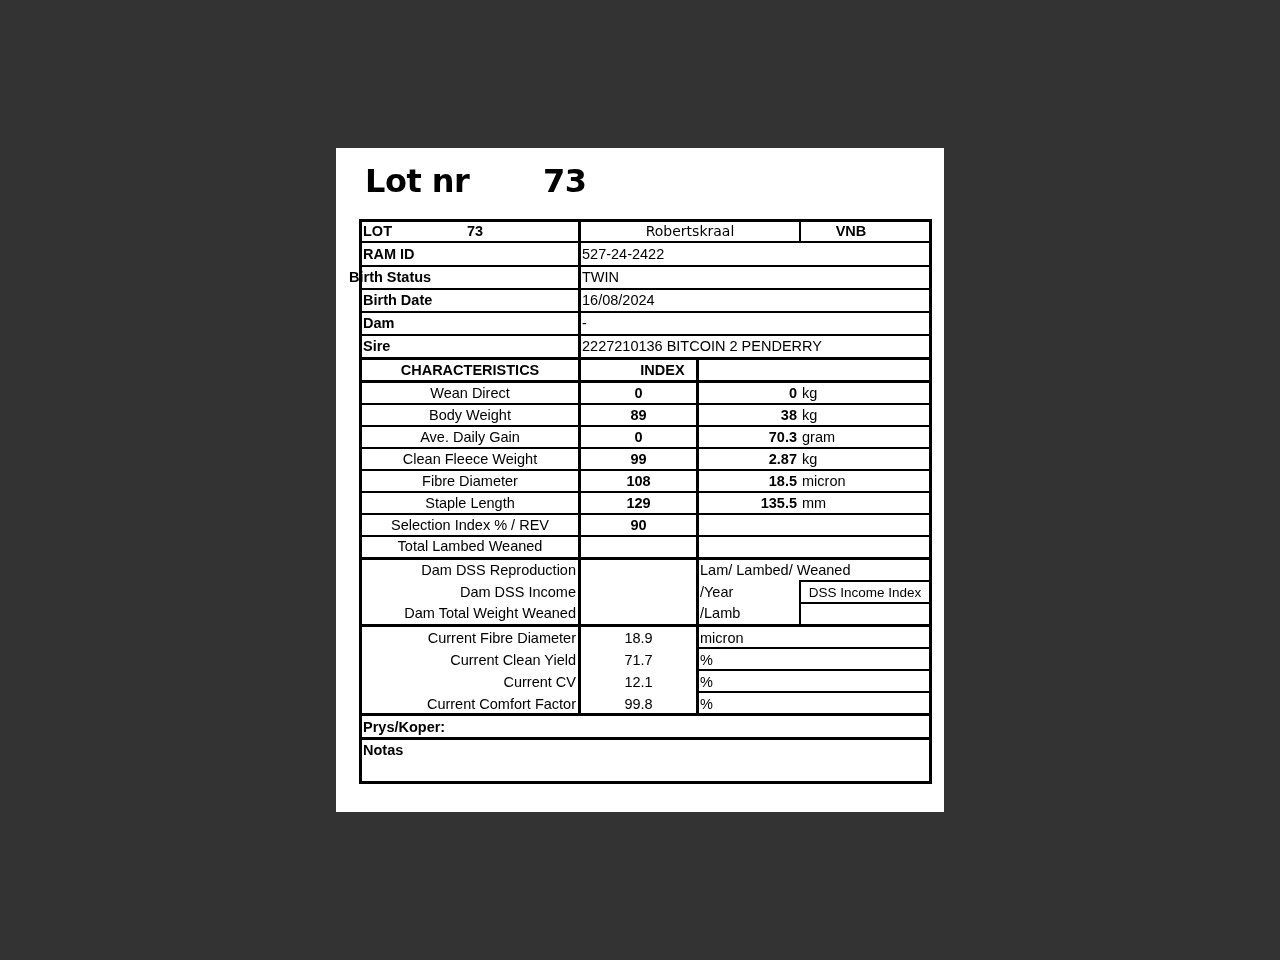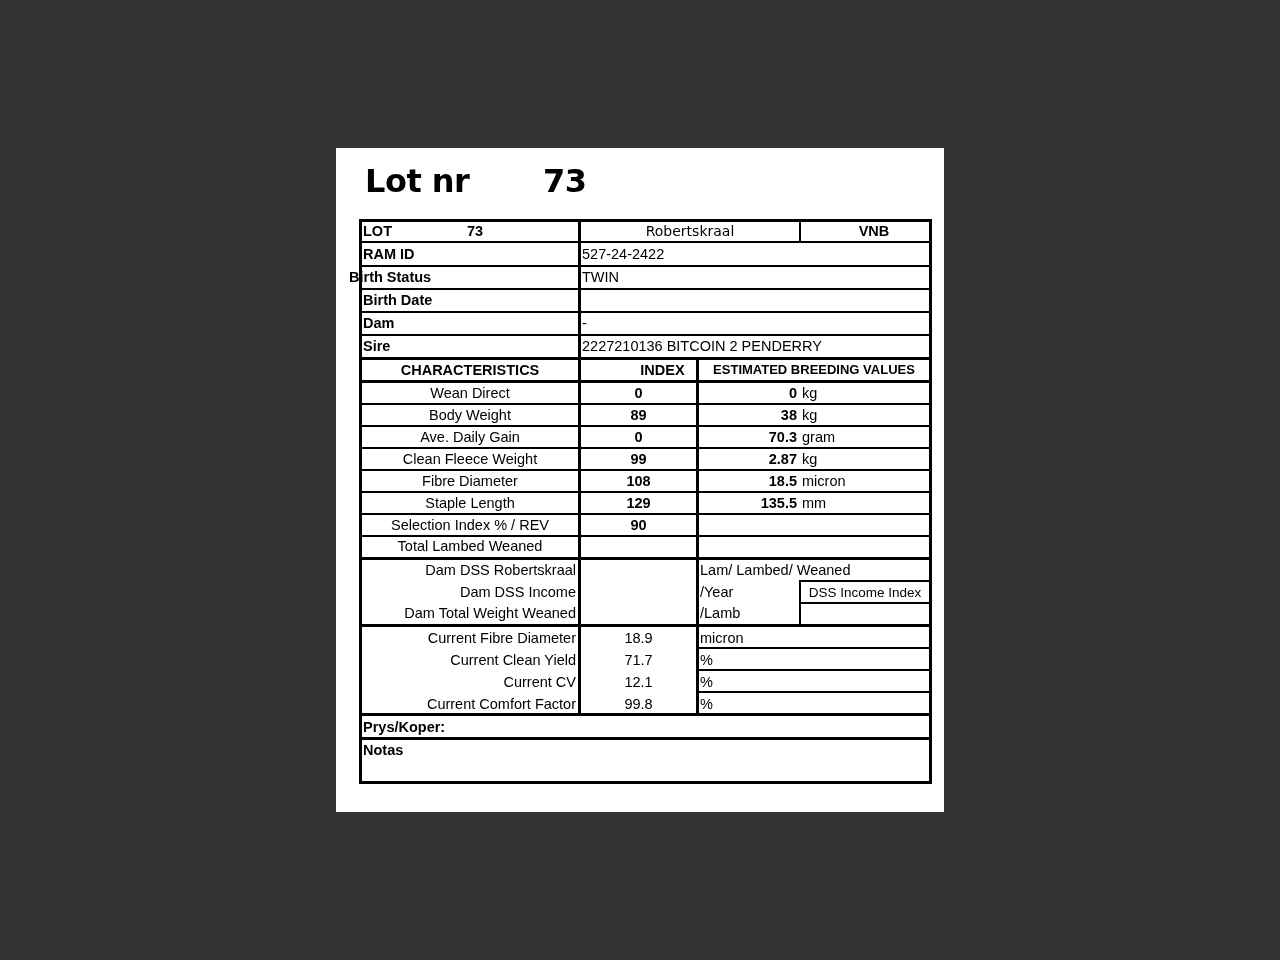--- a/index.html
+++ b/index.html
@@ -87,39 +87,39 @@
 
     <div class="line" style="left:360px;top:209px;width:3px;height:358px;"></div>
 
     <div class="line" style="left:463px;top:71px;width:2px;height:24px;"></div>
 
     <div class="line" style="left:463px;top:432px;width:2px;height:46px;"></div>
 
     <div class="cell b l" style="left:27px;top:72px;width:80px;">LOT</div>
     <div class="cell b c" style="left:110px;top:72px;width:58px;">73</div>
     <div class="cell c serifish" style="left:245px;top:72px;width:218px;">Robertskraal</div>
-    <div class="cell b c" style="left:474px;top:72px;width:128px;">VNB</div>
+    <div class="cell b c" style="left:451px;top:72px;width:128px;">VNB</div>
 
     <div class="cell b l" style="left:27px;top:95px;width:212px;">RAM ID</div>
     <div class="cell l" style="left:246px;top:95px;width:345px;">527-24-2422</div>
 
     <div class="cell b l" style="left:13px;top:118px;width:212px;">Birth Status</div>
     <div class="cell l" style="left:246px;top:118px;width:345px;">TWIN</div>
 
     <div class="cell b l" style="left:27px;top:141px;width:212px;">Birth Date</div>
+    <div class="cell l" style="left:246px;top:141px;width:345px;">16/08/2024</div>
 
     <div class="cell b l" style="left:27px;top:164px;width:212px;">Dam</div>
     <div class="cell l" style="left:246px;top:164px;width:345px;">-</div>
 
     <div class="cell b l" style="left:27px;top:187px;width:212px;">Sire</div>
     <div class="cell l" style="left:246px;top:187px;width:345px;">2227210136 BITCOIN 2 PENDERRY</div>
 
     <div class="cell hdr c" style="left:26px;top:211px;width:216px;">CHARACTERISTICS</div>
     <div class="cell hdr c" style="left:245px;top:211px;width:115px;margin-left:24px;">INDEX</div>
-    <div class="cell hdr-sm c" style="left:363px;top:211px;width:230px;">ESTIMATED BREEDING VALUES</div>
 
     <div class="cell c" style="left:26px;top:234px;width:216px;">Wean Direct</div>
     <div class="cell b c" style="left:245px;top:234px;width:115px;">0</div>
     <div class="cell b r" style="left:363px;top:234px;width:98px;">0</div>
     <div class="cell l" style="left:466px;top:234px;width:120px;">kg</div>
 
     <div class="cell c" style="left:26px;top:256px;width:216px;">Body Weight</div>
     <div class="cell b c" style="left:245px;top:256px;width:115px;">89</div>
     <div class="cell b r" style="left:363px;top:256px;width:98px;">38</div>
     <div class="cell l" style="left:466px;top:256px;width:120px;">kg</div>
@@ -147,21 +147,21 @@
     <div class="cell c" style="left:26px;top:366px;width:216px;">Selection Index % / REV</div>
     <div class="cell b c" style="left:245px;top:366px;width:115px;">90</div>
     <div class="cell b r" style="left:363px;top:366px;width:98px;"></div>
     <div class="cell l" style="left:466px;top:366px;width:120px;"></div>
 
     <div class="cell c" style="left:26px;top:387px;width:216px;">Total Lambed Weaned</div>
     <div class="cell b c" style="left:245px;top:387px;width:115px;"></div>
     <div class="cell b r" style="left:363px;top:387px;width:98px;"></div>
     <div class="cell l" style="left:466px;top:387px;width:120px;"></div>
 
-    <div class="cell r" style="left:26px;top:411px;width:214px;">Dam DSS Robertskraal</div>
+    <div class="cell r" style="left:26px;top:411px;width:214px;">Dam DSS Reproduction</div>
     <div class="cell r" style="left:26px;top:433px;width:214px;">Dam DSS Income</div>
     <div class="cell r" style="left:26px;top:454px;width:214px;">Dam Total Weight Weaned</div>
 
     <div class="cell l" style="left:364px;top:411px;width:228px;">Lam/ Lambed/ Weaned</div>
     <div class="cell l" style="left:364px;top:433px;width:98px;">/Year</div>
     <div class="cell l" style="left:364px;top:454px;width:98px;">/Lamb</div>
     <div class="cell c small" style="left:465px;top:434px;width:128px;">DSS Income Index</div>
     <div class="cell c small" style="left:465px;top:456px;width:128px;"></div>
 
     <div class="cell r" style="left:26px;top:479px;width:214px;">Current Fibre Diameter</div>

